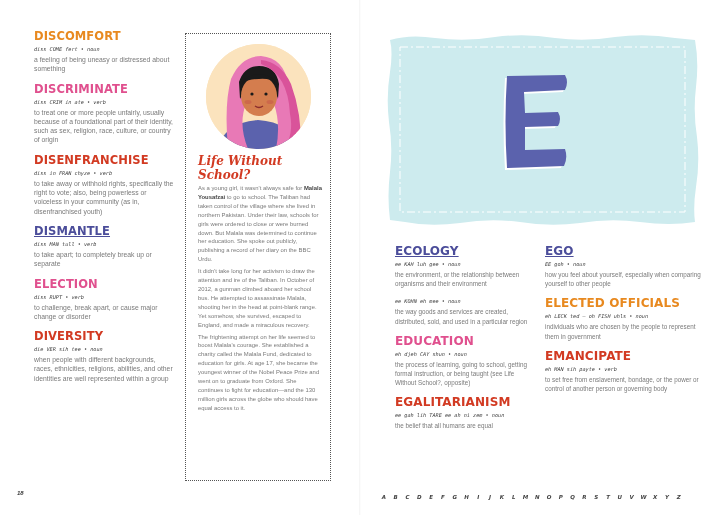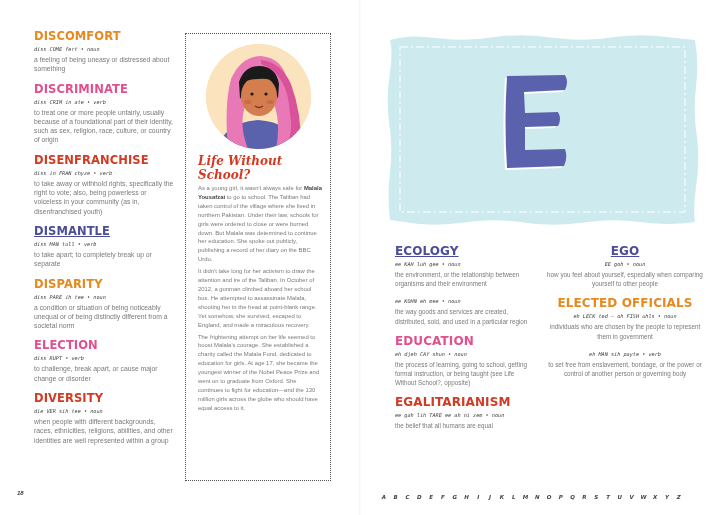--- a/index.html
+++ b/index.html
@@ -60,25 +60,20 @@
     </div>
     <div class="entry">
       <div class="term c-red">DISENFRANCHISE</div>
       <div class="pron">diss in FRAN chyze • verb</div>
       <div class="def">to take away or withhold rights, specifically the right to vote; also, being powerless or voiceless in your community (as in, disenfranchised youth)</div>
     </div>
     <div class="entry">
       <div class="term c-blue">DISMANTLE</div>
       <div class="pron">diss MAN tull • verb</div>
       <div class="def">to take apart; to completely break up or separate</div>
-    </div>
-    <div class="entry">
-      <div class="term c-orange">DISPARITY</div>
-      <div class="pron">diss PARE ih tee • noun</div>
-      <div class="def">a condition or situation of being noticeably unequal or of being distinctly different from a societal norm</div>
     </div>
     <div class="entry">
       <div class="term c-pink">ELECTION</div>
       <div class="pron">diss RUPT • verb</div>
       <div class="def">to challenge, break apart, or cause major change or disorder</div>
     </div>
     <div class="entry">
       <div class="term c-red">DIVERSITY</div>
       <div class="pron">die VER sih tee • noun</div>
       <div class="def">when people with different backgrounds, races, ethnicities, religions, abilities, and other identities are well represented within a group</div>
@@ -140,32 +135,33 @@
       <div class="pron">eh djeh CAY shun • noun</div>
       <div class="def">the process of learning, going to school, getting formal instruction, or being taught (see Life Without School?, opposite)</div>
     </div>
     <div class="entry">
       <div class="term c-red">EGALITARIANISM</div>
       <div class="pron">ee gah lih TARE ee ah ni zem • noun</div>
       <div class="def">the belief that all humans are equal</div>
     </div>
   </div>
 
-  <div class="col-right" style="left:185px;text-align:center;">
+  <div class="col-right" style="left:185px;">
     <div class="entry">
       <div class="term c-blue">EGO</div>
       <div class="pron">EE goh • noun</div>
       <div class="def">how you feel about yourself, especially when comparing yourself to other people</div>
     </div>
     <div class="entry">
       <div class="term c-orange">ELECTED OFFICIALS</div>
       <div class="pron">eh LECK ted – oh FISH uhls • noun</div>
       <div class="def">individuals who are chosen by the people to represent them in government</div>
     </div>
     <div class="entry">
+      <div class="term c-red">EMANCIPATE</div>
       <div class="pron">eh MAN sih payte • verb</div>
       <div class="def">to set free from enslavement, bondage, or the power or control of another person or governing body</div>
     </div>
   </div>
 
   <div class="alphabet" style="left:18px;">
     <span class="alpha-letter">A</span>
     <span class="alpha-letter">B</span>
     <span class="alpha-letter">C</span>
     <span class="alpha-letter">D</span>

